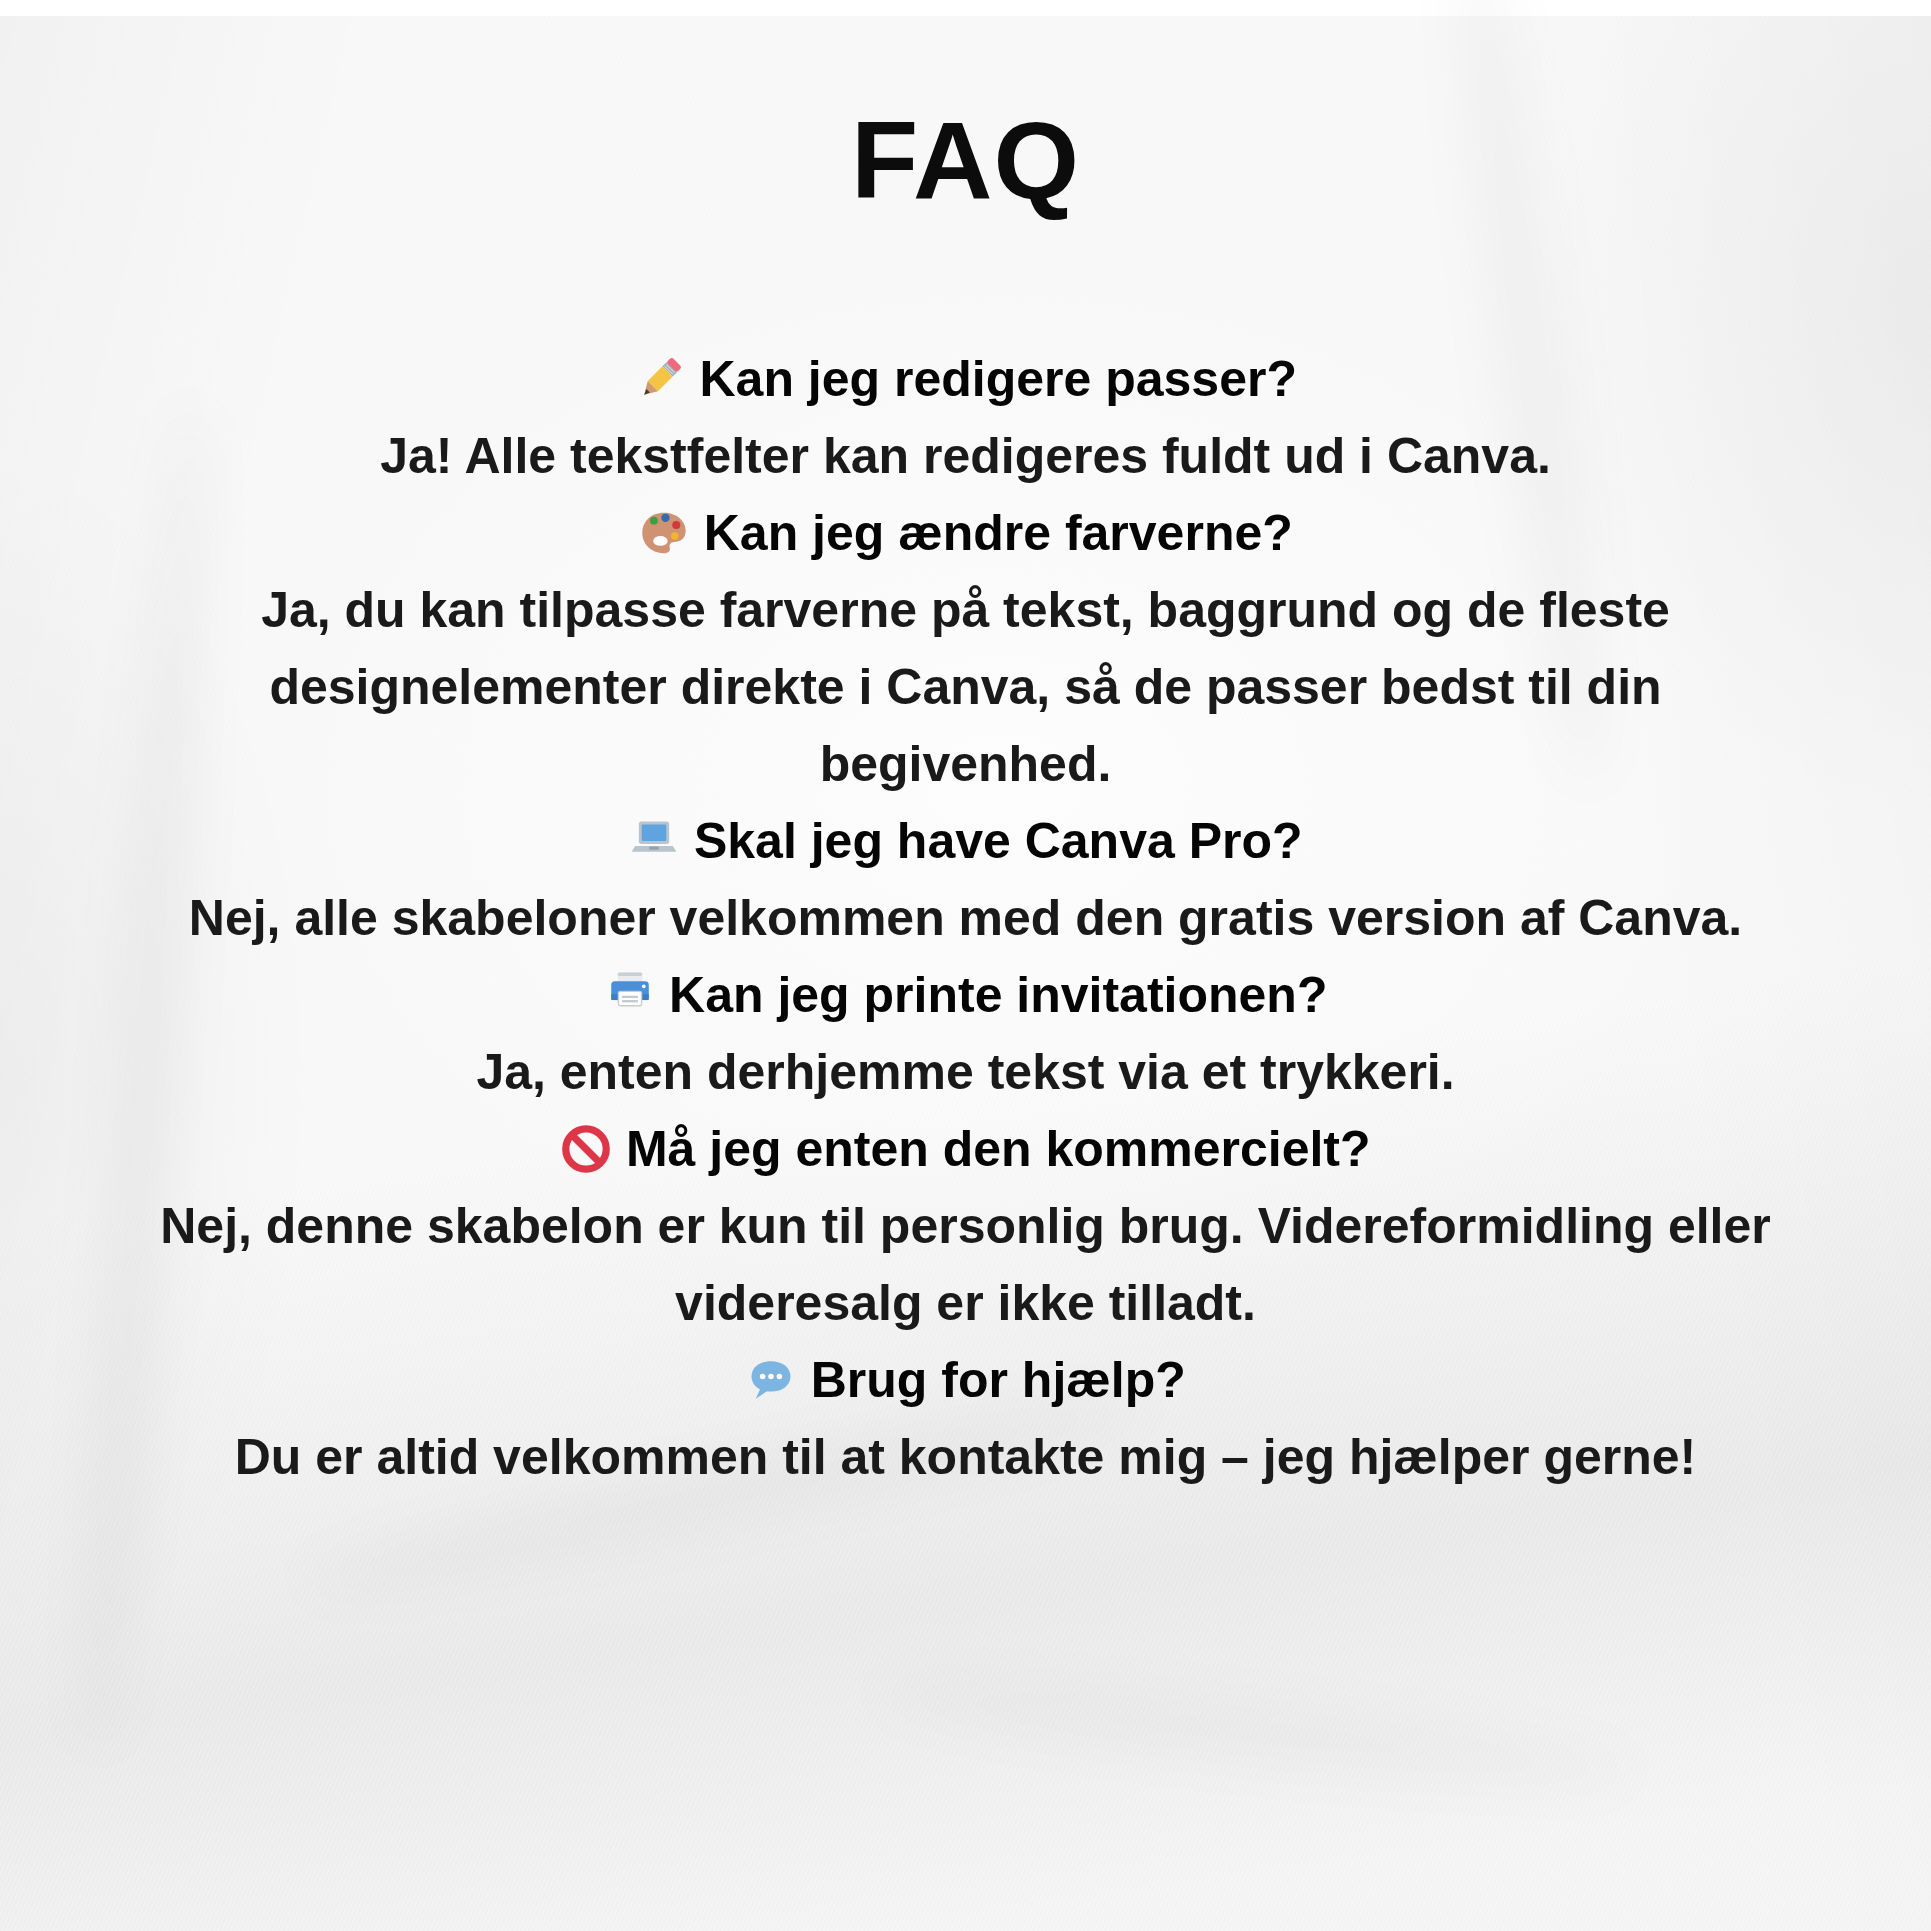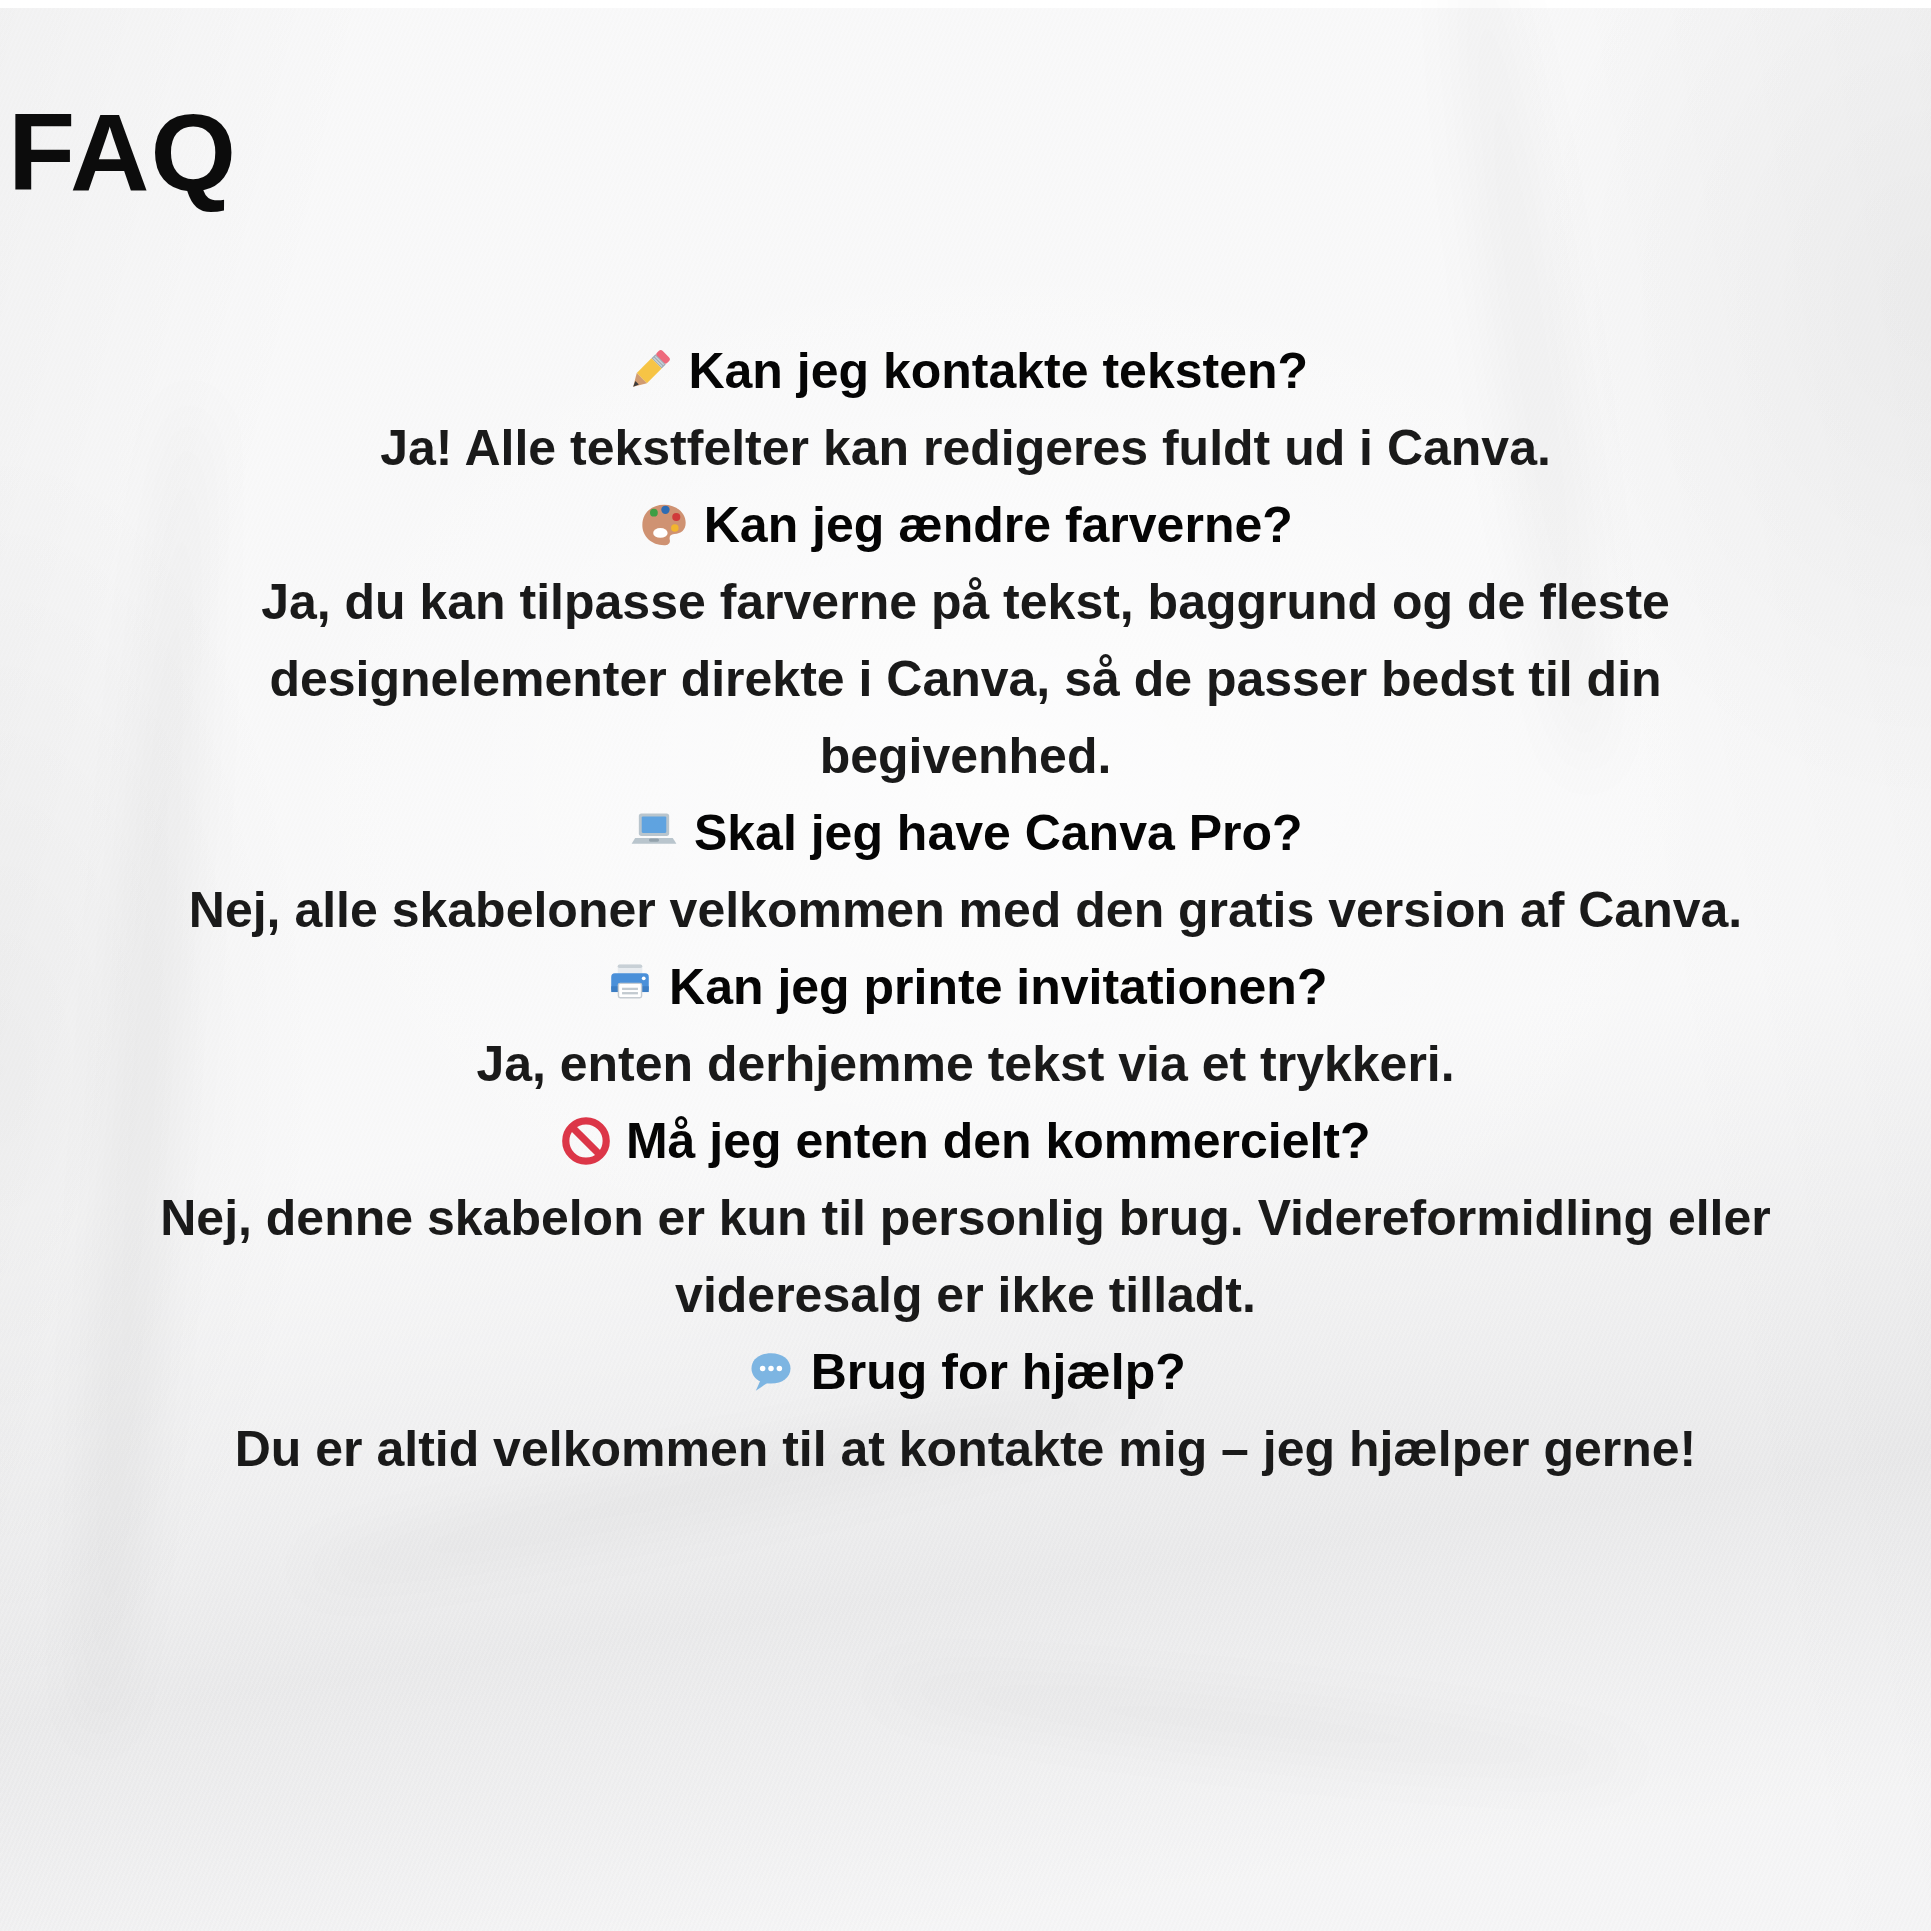--- a/index.html
+++ b/index.html
@@ -34,22 +34,22 @@
     filter: blur(27px);
   }
   .crease.c1 { left: 116px; top: 386px; width: 58px; height: 1352px; background: rgba(0,0,0,0.045); transform: rotate(4deg); }
   .crease.c2 { left: 1497px; top: -97px; width: 68px; height: 869px; background: rgba(0,0,0,0.035); transform: rotate(-8deg); }
   .crease.c3 { left: 290px; top: 1448px; width: 869px; height: 58px; background: rgba(0,0,0,0.03); transform: rotate(-12deg); }
   .crease.c4 { left: 869px; top: 1690px; width: 772px; height: 53px; background: rgba(0,0,0,0.028); transform: rotate(6deg); }
 
   .page-title {
     position: relative;
     padding-top: 81px;
-    margin: 8px;
-    text-align: left;
+    margin: 16px;
+    text-align: center;
     font-size: 110px;
     line-height: 126px;
     font-weight: 700;
     letter-spacing: 1px;
     color: #0c0c0c;
   }
   .faq-list {
     position: relative;
     width: 1622px;
     margin: 118px auto 0 auto;
@@ -99,21 +99,21 @@
             <g transform="rotate(45 18 18)">
               <rect x="13" y="1.5" width="10" height="5.5" rx="2" fill="#ee6a7c"></rect>
               <rect x="13" y="6.6" width="10" height="4" fill="#9eabb5"></rect>
               <rect x="13.8" y="7.3" width="8.4" height="0.9" fill="#c9d3da"></rect>
               <rect x="13.8" y="9" width="8.4" height="0.9" fill="#c9d3da"></rect>
               <rect x="13" y="10.6" width="10" height="14.4" fill="#f6c445"></rect>
               <polygon points="13,25 23,25 18,33.5" fill="#d19b70"></polygon>
               <polygon points="16.3,29.6 19.7,29.6 18,33.5" fill="#3b3b3b"></polygon>
             </g>
           </svg>
-        </span><span class="q-text">Kan jeg kontakte teksten?</span>
+        </span><span class="q-text">Kan jeg redigere passer?</span>
       </div>
       <div class="answer">Ja! Alle tekstfelter kan redigeres fuldt ud i Canva.</div>
     </div>
 
     <div class="qa">
       <div class="question">
         <span class="icon">
           <svg viewBox="0 0 36 36">
             <path d="M18 4 C9 4 3 10 3 18 C3 26 9.5 32 18 32 C21 32 22.5 30.4 22 28.2 C21.5 26 22.5 24.5 25 24.3 C30 24 33 21.5 33 16.5 C33 9.5 26.5 4 18 4 Z" fill="#cf9272"></path>
             <ellipse cx="15.5" cy="23.5" rx="5" ry="3.4" fill="#ffffff"></ellipse>

